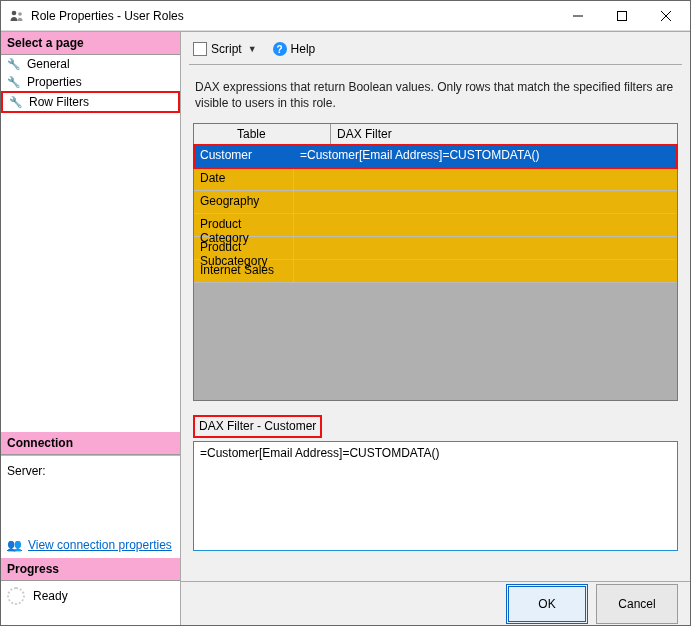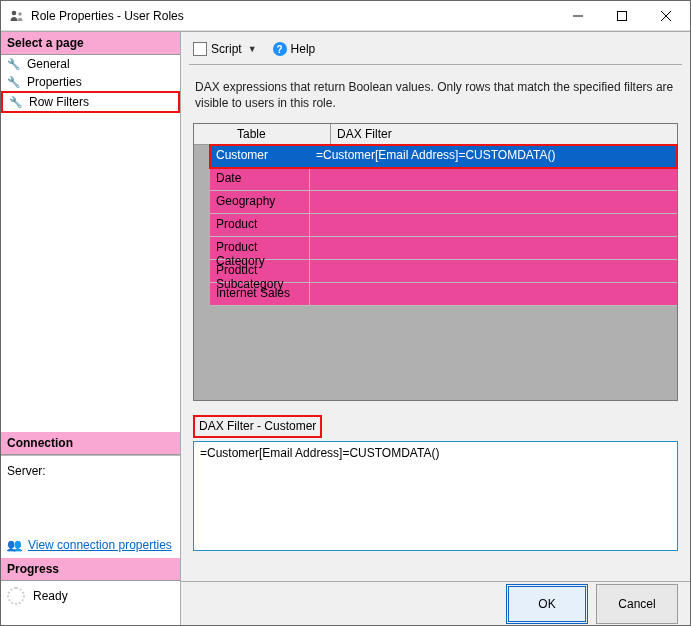--- a/index.html
+++ b/index.html
@@ -63,21 +63,21 @@
   .toolbar .btn { display:flex; align-items:center; gap:4px; padding:2px 4px;text-align:center;}
   .help-circle { width:14px;height:14px;border-radius:50%;background:#1e90ff;color:#fff;display:flex;align-items:center;justify-content:center;font-size:10px;font-weight:bold;}
   .script-icon { width:14px;height:14px;border:1px solid #777;background:#fff;}
   .dropdown-caret { font-size:9px; color:#333; padding:0 2px;}
   .desc { padding:14px 6px 12px 6px; color:#222; line-height:1.35;}
   
   .grid-wrap { margin:0 4px; border:1px solid #777; background:#b0b0b0; height:278px; display:flex; flex-direction:column;}
   .grid-header { display:flex; background:#f0f0f0; border-bottom:1px solid #999;}
   .col-table { width:100px; padding:3px 6px; border-right:1px solid #999;margin-left:37px;}
   .col-dax   { flex:1; padding:3px 6px; }
-  .grid-rows { background:#ec4899;margin-left:16px;}
+  .grid-rows { background:#eab308;}
   .grid-row { display:flex; border-bottom:1px solid #bbb; height:23px; align-items:stretch;}
   .grid-row .c1 { width:100px; padding:3px 6px; border-right:1px solid #bbb;}
   .grid-row .c2 { flex:1; padding:3px 6px;}
   .grid-row.selected { background:#0a64c8; color:#fff;}
   .grid-row.selected .c1{border-right:1px solid #0a64c8;}
   .redbox-tight { outline:2px solid #e11; outline-offset:-1px;}
   .grid-filler { flex:1; background:#b0b0b0;}
   
   .dax-block { margin: 14px 4px 8px 4px;}
   .dax-label-wrap { display:inline-block; padding:2px 4px 3px 4px;}
@@ -190,24 +190,20 @@
           </div>
           <div class="grid-row">
             <div class="c1">Date</div>
             <div class="c2"></div>
           </div>
           <div class="grid-row">
             <div class="c1">Geography</div>
             <div class="c2"></div>
           </div>
           <div class="grid-row">
-            <div class="c1">Product</div>
-            <div class="c2"></div>
-          </div>
-          <div class="grid-row">
             <div class="c1">Product Category</div>
             <div class="c2"></div>
           </div>
           <div class="grid-row">
             <div class="c1">Product Subcategory</div>
             <div class="c2"></div>
           </div>
           <div class="grid-row">
             <div class="c1">Internet Sales</div>
             <div class="c2"></div>

